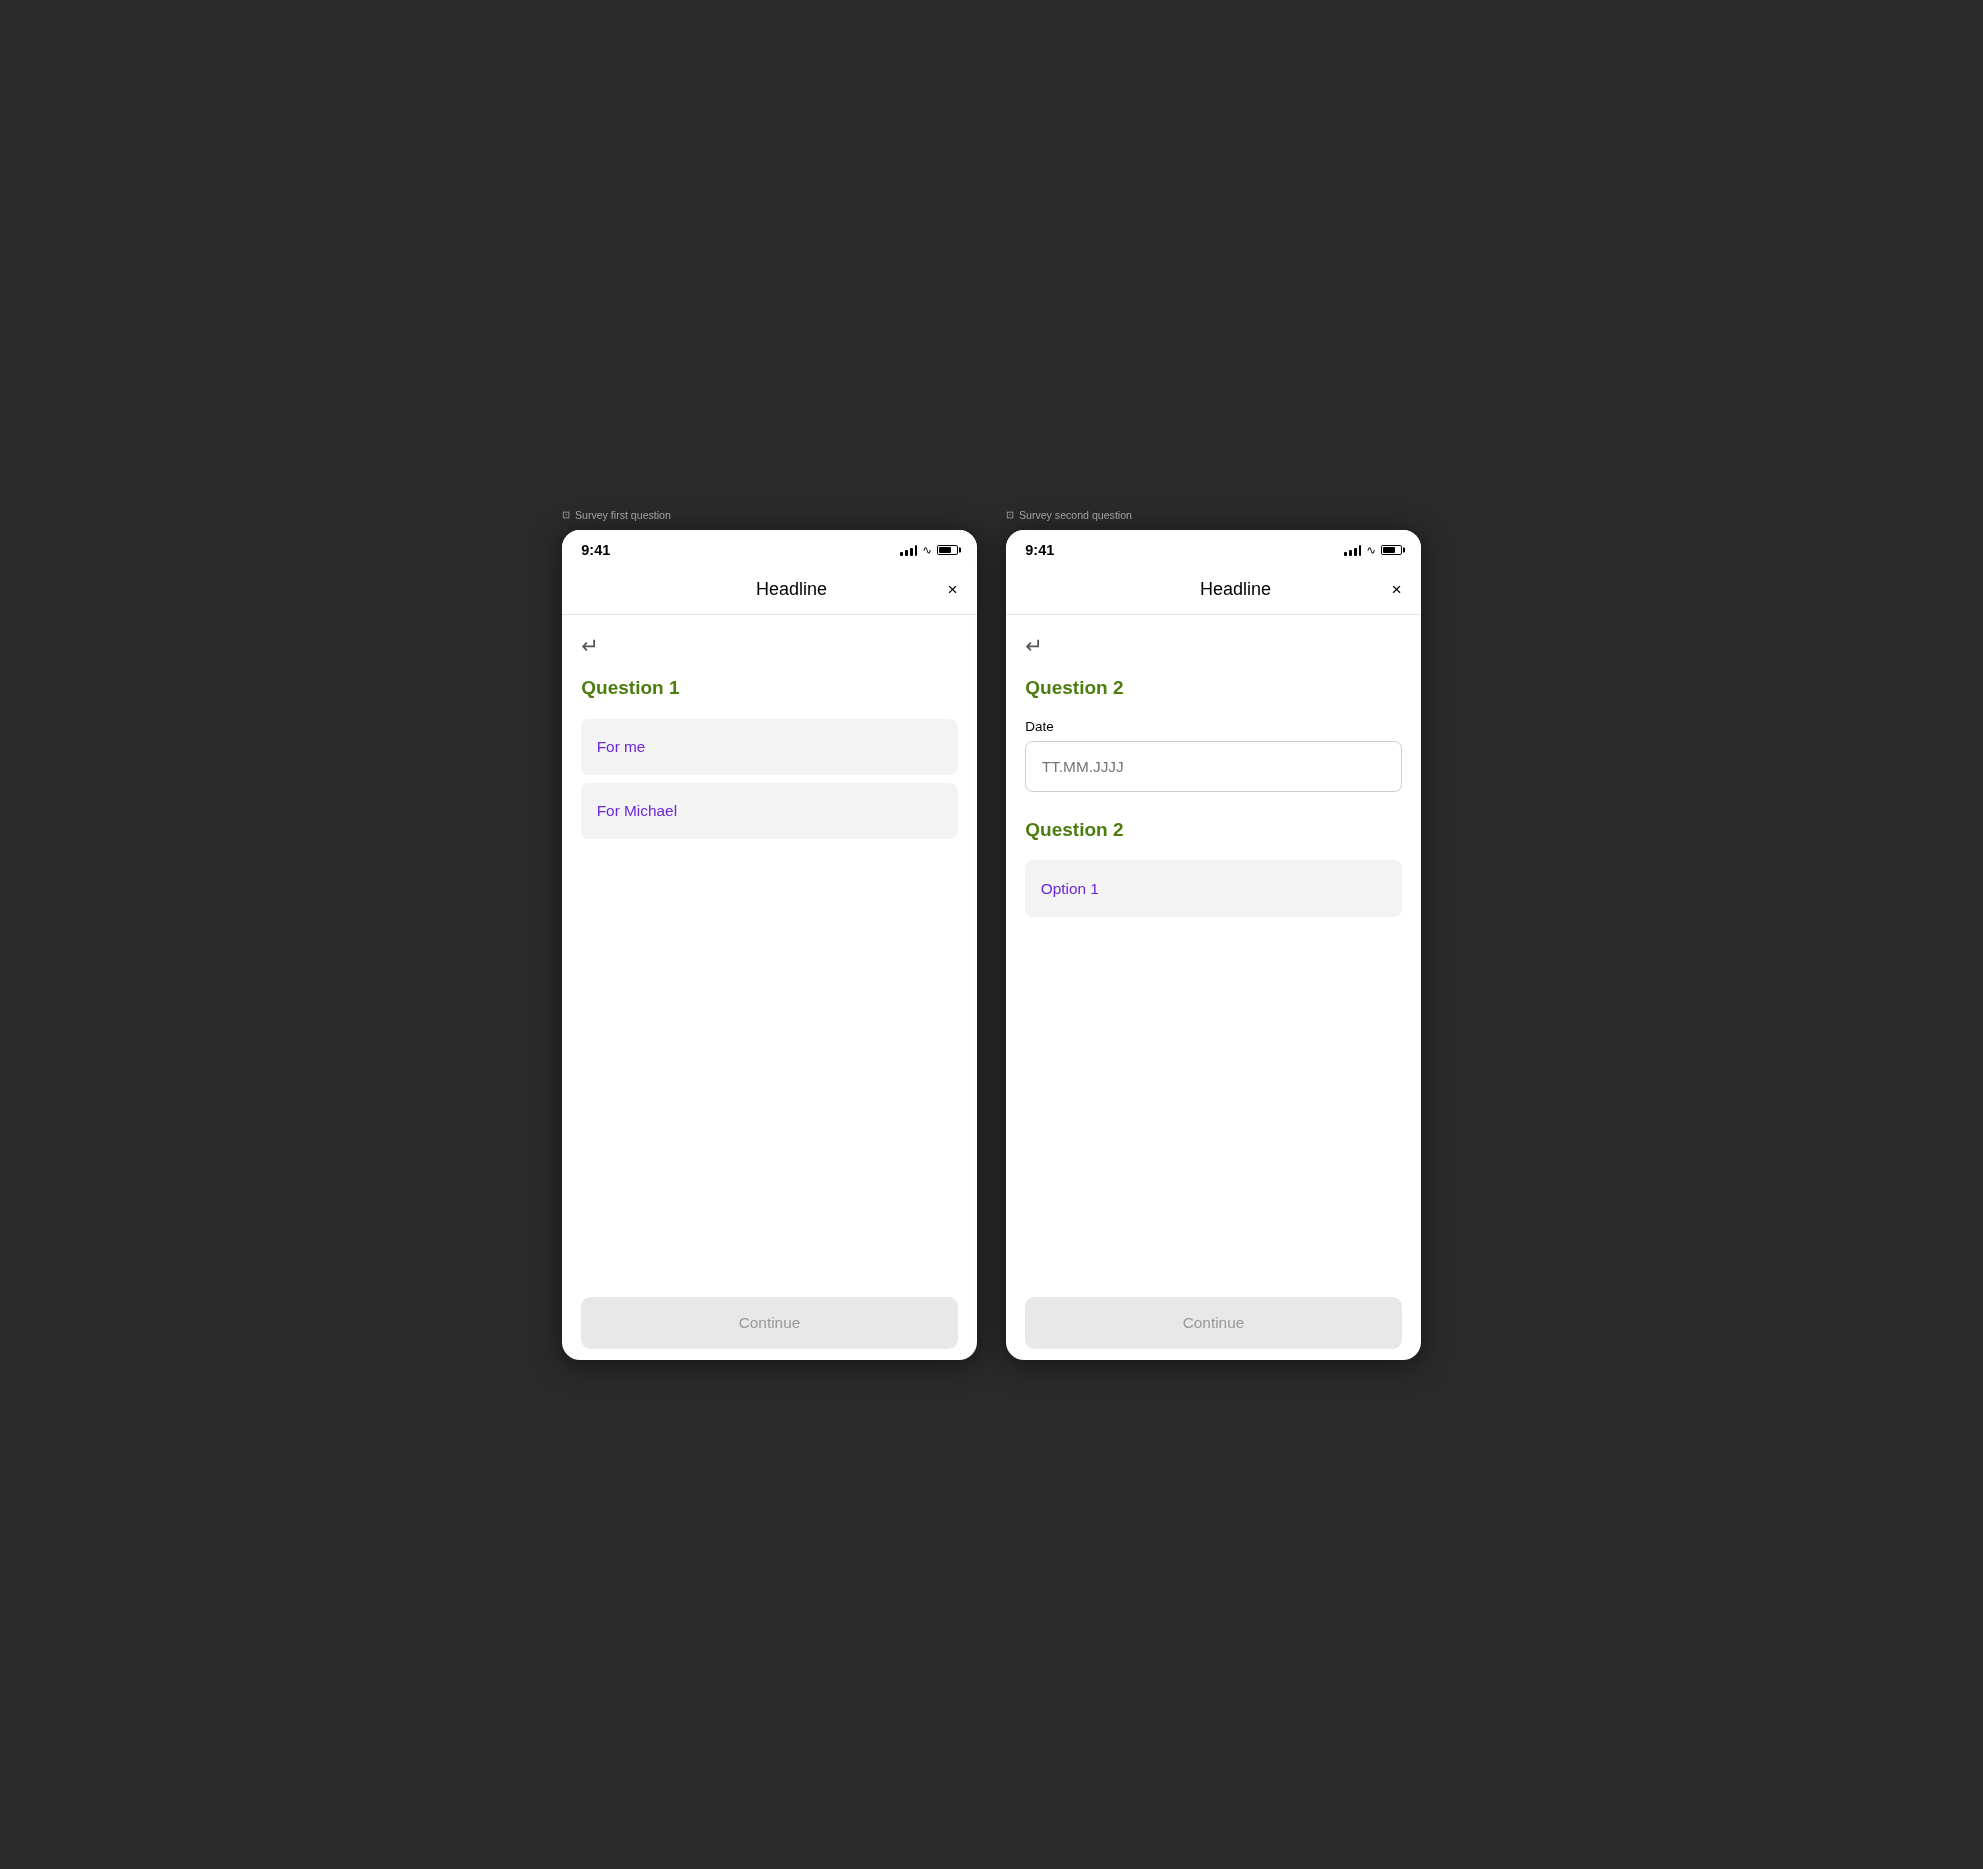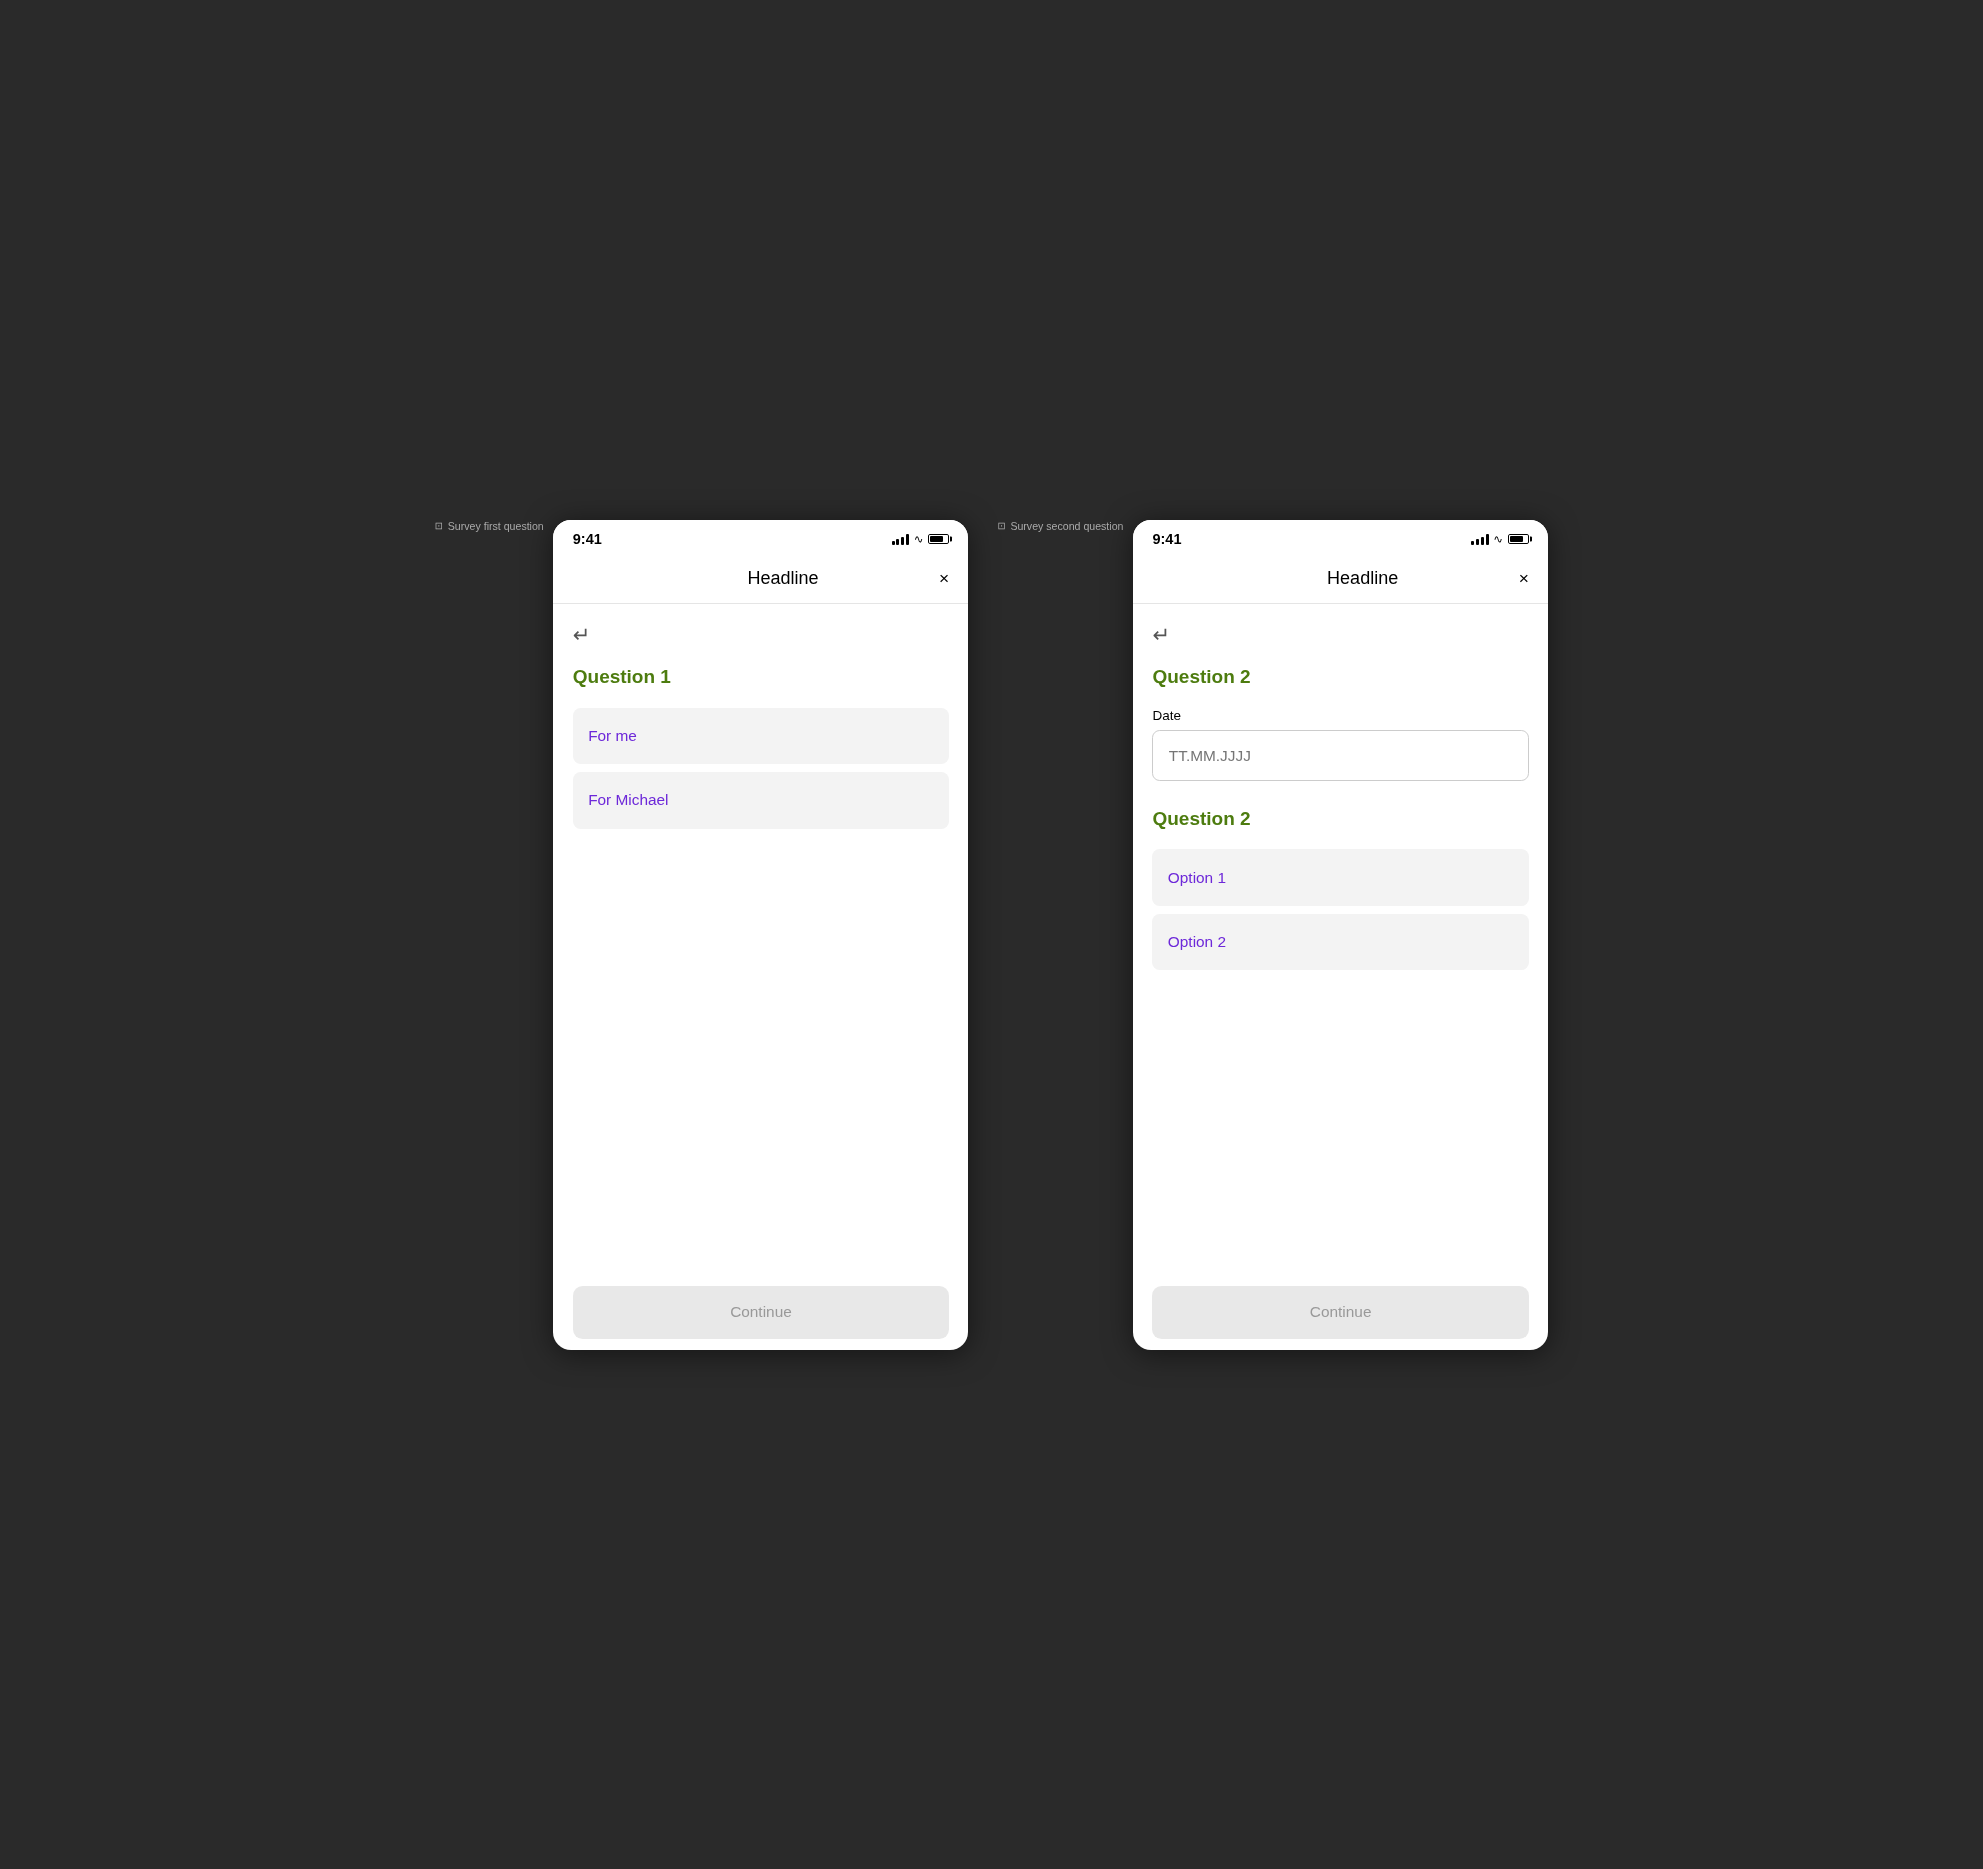--- a/index.html
+++ b/index.html
@@ -15,21 +15,21 @@
     }
 
     .screens-container {
       display: flex;
       gap: 29px;
       align-items: flex-start;
     }
 
     .screen-wrapper {
       display: flex;
-      flex-direction: row;
+      flex-direction: column;
       align-items: flex-start;
       gap: 9.7px;
     }
 
     .screen-label {
       color: #aaa;
       font-size: 10.6px;
       display: flex;
       align-items: center;
       gap: 4.8px;
@@ -312,23 +312,20 @@
           <div class="date-label">Date</div>
           <input class="date-input" type="text" placeholder="TT.MM.JJJJ" style="">
         </div>
 
         <h2 class="question-title">Question 2</h2>
 
         <div class="option-list">
           <div class="option-item">
             <span>Option 1</span>
           </div>
-          <div class="option-item">
-            <span>Option 2</span>
-          </div>
         </div>
 
         <div class="footer">
           <button class="continue-btn">Continue</button>
         </div>
       </div>
     </div>
   </div>
 
 </div>

